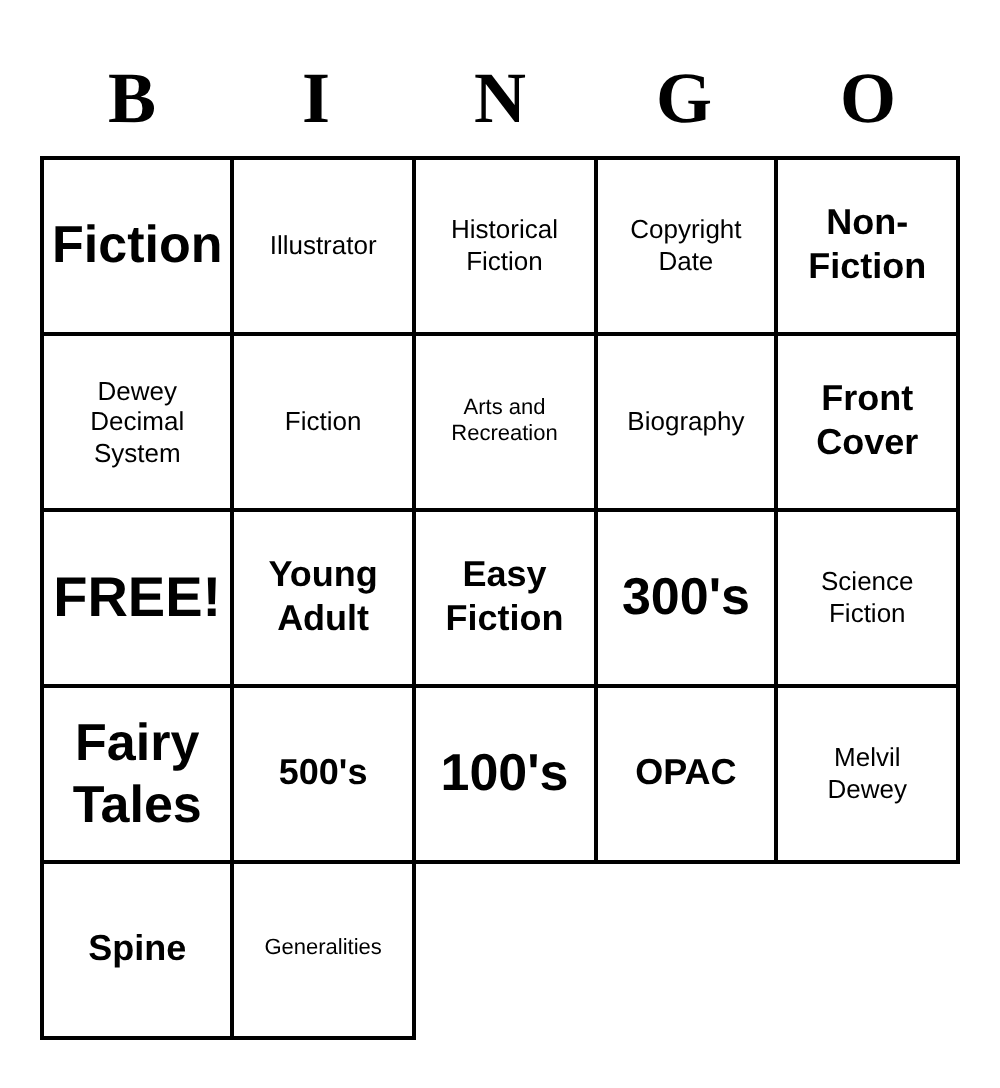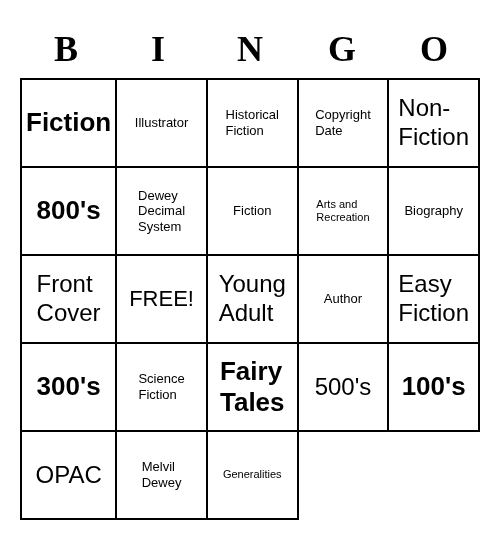--- a/index.html
+++ b/index.html
@@ -33,33 +33,33 @@
       border-left: 2px solid #000;
       border-top: 2px solid #000;
     }
     .bingo-cell {
       border-right: 2px solid #000;
       border-bottom: 2px solid #000;
       min-height: 88px;
       display: flex;
       align-items: center;
       justify-content: center;
-      text-align: left;
+      text-align: center;
       padding: 1px 4px;
       font-family: Arial, sans-serif;
     }
     .bingo-cell span {
       display: block;
       line-height: 1.2;
     }
     .font-large { font-size: 26px; font-weight: bold; }
-    .font-medium { font-size: 24px; font-weight: normal; }
+    .font-medium { font-size: 18px; font-weight: bold; }
     .font-small { font-size: 13px; }
     .font-xsmall { font-size: 11px; }
-    .free-cell { font-size: 22px; font-weight: normal; }
+    .free-cell { font-size: 28px; font-weight: bold; }
   </style>
 </head>
 <body>
 
 <div class="bingo-container">
   <div class="bingo-header">
   <div class="bingo-header-cell">B</div>
       <div class="bingo-header-cell">I</div>
       <div class="bingo-header-cell">N</div>
       <div class="bingo-header-cell">G</div>
@@ -75,45 +75,39 @@
       <div class="bingo-cell">
         <span class="font-small">Historical<br>Fiction</span>
       </div>
       <div class="bingo-cell">
         <span class="font-small">Copyright<br>Date</span>
       </div>
       <div class="bingo-cell">
         <span class="font-medium">Non-<br>Fiction</span>
       </div>
       <div class="bingo-cell">
-        <span class="font-large">800's</span>
-      </div>
-      <div class="bingo-cell">
         <span class="font-small">Dewey<br>Decimal<br>System</span>
       </div>
       <div class="bingo-cell">
         <span class="font-small">Fiction</span>
       </div>
       <div class="bingo-cell">
         <span class="font-xsmall">Arts and<br>Recreation</span>
       </div>
       <div class="bingo-cell">
         <span class="font-small">Biography</span>
       </div>
       <div class="bingo-cell">
         <span class="font-medium">Front<br>Cover</span>
       </div>
       <div class="bingo-cell">
         <span class="free-cell">FREE!</span>
       </div>
       <div class="bingo-cell">
         <span class="font-medium">Young<br>Adult</span>
-      </div>
-      <div class="bingo-cell">
-        <span class="font-small">Author</span>
       </div>
       <div class="bingo-cell">
         <span class="font-medium">Easy<br>Fiction</span>
       </div>
       <div class="bingo-cell">
         <span class="font-large">300's</span>
       </div>
       <div class="bingo-cell">
         <span class="font-small">Science<br>Fiction</span>
       </div>
@@ -126,16 +120,19 @@
       <div class="bingo-cell">
         <span class="font-large">100's</span>
       </div>
       <div class="bingo-cell">
         <span class="font-medium">OPAC</span>
       </div>
       <div class="bingo-cell">
         <span class="font-small">Melvil<br>Dewey</span>
       </div>
       <div class="bingo-cell">
+        <span class="font-medium">Spine</span>
+      </div>
+      <div class="bingo-cell">
         <span class="font-xsmall">Generalities</span>
       </div>
     </div>
 </div>
 
 </body></html>

